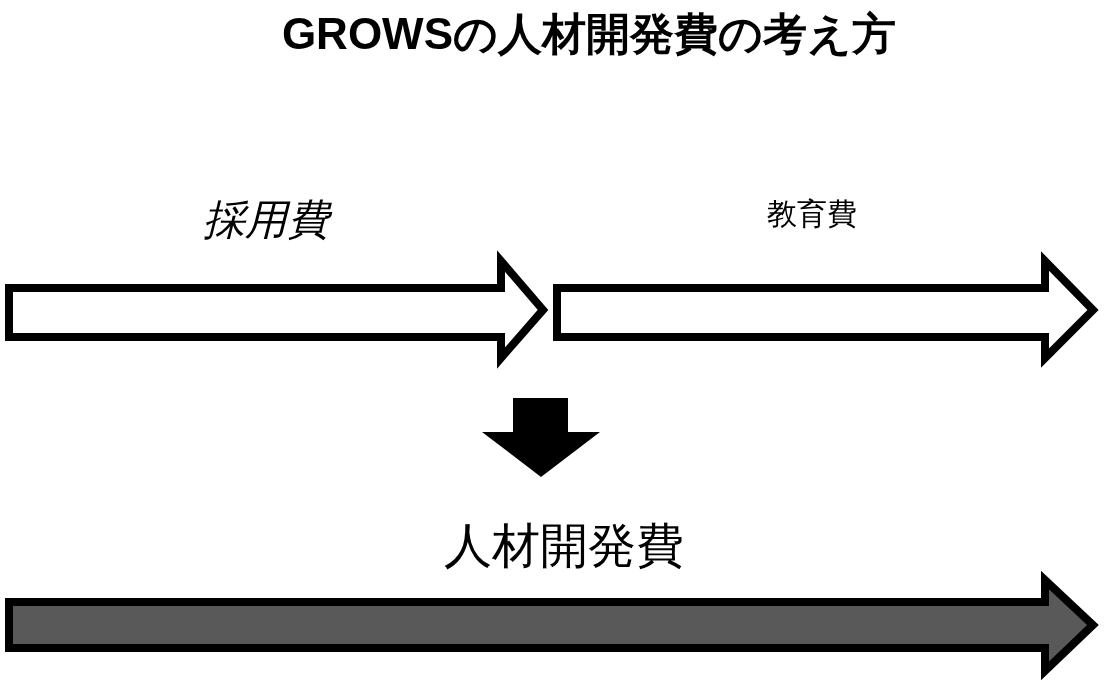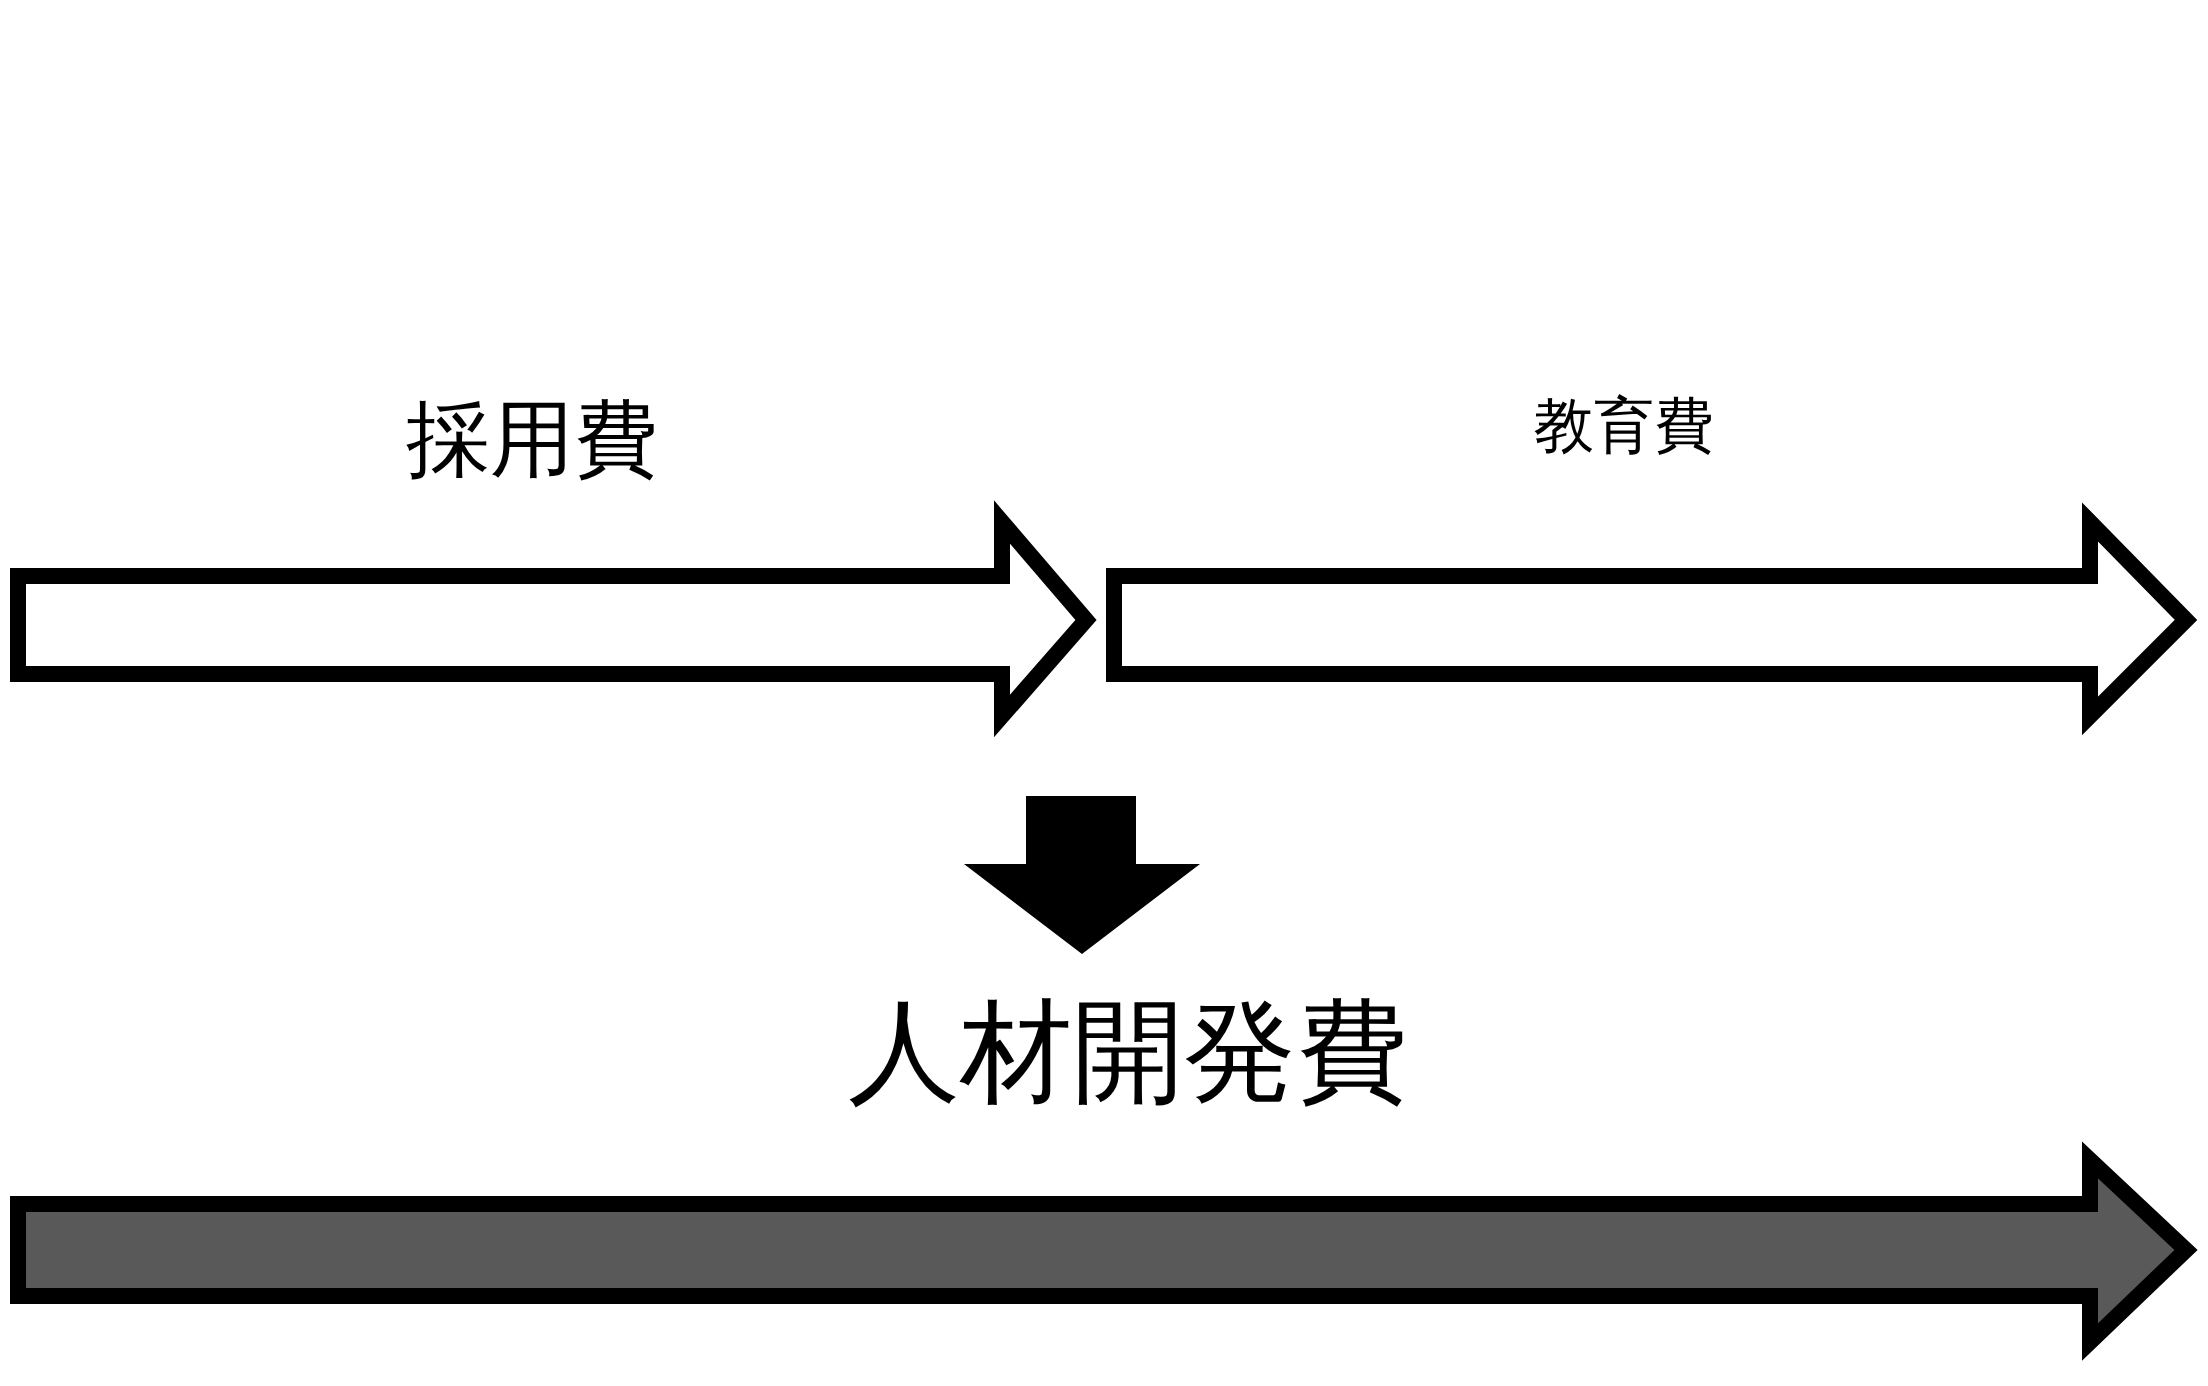--- a/index.html
+++ b/index.html
@@ -39,48 +39,50 @@
     position: absolute;
     transform: translateX(-50%);
     white-space: nowrap;
     line-height: 1.1;
     font-weight: normal;
   }
   .label-recruit {
     left: 266px;
     top: 197px;
     font-size: 42px;
+    font-style: italic;
   }
   .label-educate {
     left: 812px;
     top: 197px;
     font-size: 30px;
   }
   .label-hrdev {
     left: 564px;
-    top: 495px;
-    font-size: 56px;
+    top: 520px;
+    font-size: 48px;
   }
 </style>
 </head>
 <body>
 
 <div class="stage">
 
   <svg class="shapes" viewBox="0 0 1104 693" xmlns="http://www.w3.org/2000/svg">
 
     <polygon stroke-width="8" stroke-linejoin="miter" points="9,288 501,288 501,261 543,310 501,358 501,337 9,337" fill="#ffffff" stroke="#000000"></polygon>
 
     <polygon stroke-width="8" stroke-linejoin="miter" points="557,288 1045,288 1045,261 1093,310 1045,358 1045,337 557,337" fill="#ffffff" stroke="#000000"></polygon>
 
     <polygon points="513,398 568,398 568,432 600,432 541,477 482,432 513,432" fill="#000000"></polygon>
 
     <polygon stroke-width="8" stroke-linejoin="miter" points="9,602 1045,602 1045,580 1093,625 1045,671 1045,648 9,648" fill="#595959" stroke="#000000"></polygon>
   </svg>
 
+  <div class="title">GROWSの人材開発費の考え方</div>
 
   <div class="label label-recruit">採用費</div>
 
   <div class="label label-educate">教育費</div>
 
   <div class="label label-hrdev">人材開発費</div>
 
 </div>
 
 </body></html>

